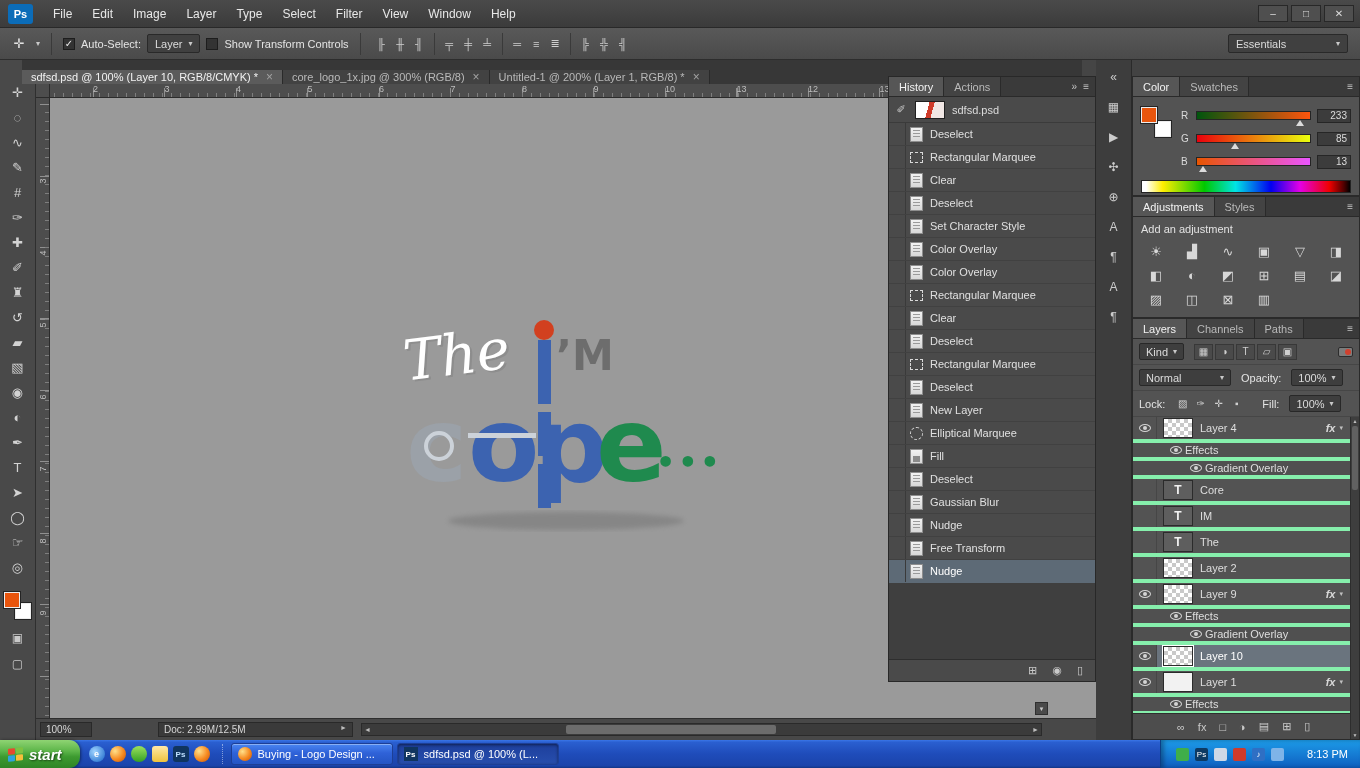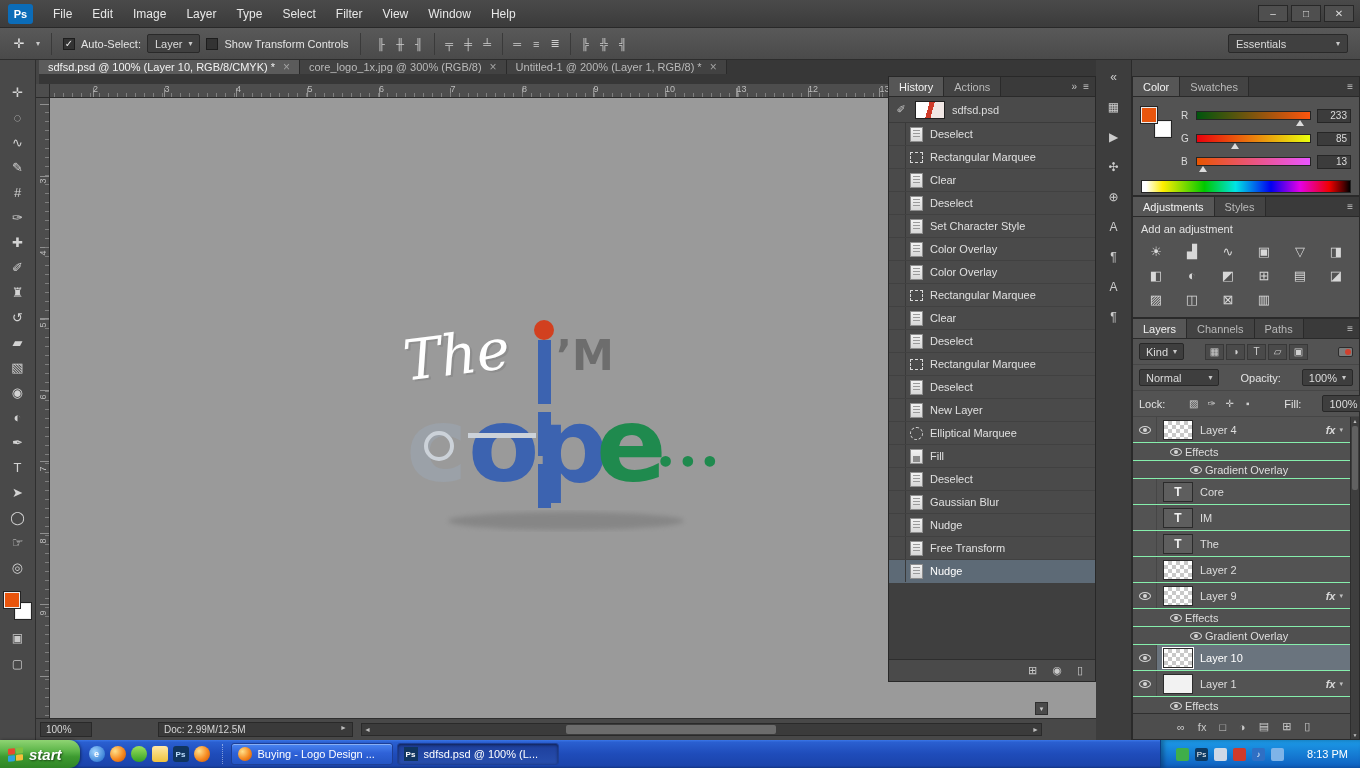--- a/index.html
+++ b/index.html
@@ -29,21 +29,21 @@
 
 
 .toolstrip{position:absolute;left:0;top:60px;width:36px;height:680px;background:#494949;border-right:1px solid #2f2f2f;display:flex;flex-direction:column;align-items:center;padding-top:20px}
 .tool{width:28px;height:25px;display:flex;align-items:center;justify-content:center;color:#d3d3d3;font-size:13px}
 .swatches{position:relative;width:27px;height:27px;margin-top:12px;flex:none}
 .fg-swatch{position:absolute;left:0;top:0;width:16px;height:16px;border:1px solid #ededed;outline:1px solid #242424;z-index:2}
 .bg-swatch{position:absolute;right:0;bottom:0;width:16px;height:16px;background:#fff;border:1px solid #ededed;outline:1px solid #242424}
 .mode-icon{margin-top:12px;color:#c9c9c9;font-size:12px}
 
 
-.tabstrip{position:absolute;left:39px;top:60px;width:1060px;height:24px;background:#373737;display:flex;align-items:flex-start}
+.tabstrip{position:absolute;left:22px;top:60px;width:1060px;height:24px;background:#373737;display:flex;align-items:flex-end}
 .doc-tab{display:flex;align-items:center;padding:0 9px;background:#424242;border-right:1px solid #2a2a2a;color:#b9b9b9;font-size:11px;gap:8px;white-space:nowrap}
 .doc-tab.active{background:#5b5b5b;color:#f2f2f2}
 .tab-close{color:#a2a2a2;font-size:12px}
 
 
 .hruler{position:absolute;left:36px;top:84px;width:1060px;height:14px;background:#4d4d4d;border-bottom:1px solid #2b2b2b;overflow:hidden;background-image:repeating-linear-gradient(90deg,#7e7e7e 0 1px,transparent 1px 9px),repeating-linear-gradient(90deg,#909090 0 1px,transparent 1px 71.5px);background-size:100% 4px,100% 9px;background-position:18px 100%,57px 100%;background-repeat:no-repeat}
 .hruler span{position:absolute;top:0;font-size:9px;color:#bdbdbd}
 .ruler-corner{position:absolute;left:36px;top:84px;width:14px;height:14px;background:#4d4d4d;border-right:1px solid #2b2b2b;border-bottom:1px solid #2b2b2b;z-index:2}
 .canvas{position:absolute;left:36px;top:98px;width:1060px;height:620px;background:#9a9a9a;overflow:hidden}
 .vruler{position:absolute;left:0;top:0;width:14px;height:100%;background:#4d4d4d;border-right:1px solid #2b2b2b;z-index:1;background-image:repeating-linear-gradient(180deg,#7e7e7e 0 1px,transparent 1px 9px),repeating-linear-gradient(180deg,#909090 0 1px,transparent 1px 71.5px);background-size:4px 100%,9px 100%;background-position:100% 14px,100% 6px;background-repeat:no-repeat}
@@ -107,29 +107,29 @@
 .ch-label{width:9px;font-size:10px;color:#dadada}
 .ch-track{flex:1;height:9px;border:1px solid #242424;position:relative}
 .ch-marker{position:absolute;bottom:-7px;width:0;height:0;border-left:4px solid transparent;border-right:4px solid transparent;border-bottom:6px solid #dcdcdc;transform:translateX(-4px)}
 .ch-value{width:34px;height:14px;background:#3c3c3c;border:1px solid #262626;font-size:10px;text-align:right;padding:0 3px;line-height:12px}
 .spectrum{height:13px;margin:0 8px;border:1px solid #242424;background:linear-gradient(90deg,#ffffff 0,#ffffff 2%,#ffee00 10%,#00c800 30%,#00e4e4 45%,#0000f0 62%,#e400e4 76%,#f00000 90%,#500000 97%,#000 100%)}
 .adj-panel{top:136px;height:122px}
 .adj-heading{padding:6px 8px 2px;font-size:11px;color:#e2e2e2}
 .adj-grid{display:flex;flex-wrap:wrap;padding:2px 5px}
 .adj-icon{width:36px;height:24px;display:flex;align-items:center;justify-content:center;color:#d8d8d8;font-size:13px}
 .layers-panel{top:258px;height:422px;display:flex;flex-direction:column;position:absolute}
-.prow{height:26px;display:flex;align-items:center;gap:21px;padding:0 6px;border-bottom:1px solid #464646;flex:none}
+.prow{height:26px;display:flex;align-items:center;gap:10px;padding:0 6px;border-bottom:1px solid #464646;flex:none}
 .mini-drop{height:17px;background:#3e3e3e;border:1px solid #282828;border-radius:2px;display:flex;align-items:center;gap:5px;padding:0 6px}
 #filter-icons{display:flex;gap:2px}
 .flt-icon{width:19px;height:16px;background:#4a4a4a;border:1px solid #383838;display:flex;align-items:center;justify-content:center;color:#cfcfcf;font-size:10px}
 .filter-toggle{margin-left:auto;width:15px;height:10px;background:#7c7c7c;border:1px solid #2c2c2c;border-radius:2px;position:relative}
 .filter-toggle::after{content:"";position:absolute;right:1px;top:1px;width:6px;height:6px;border-radius:50%;background:#d0402e}
 .lock-icon{width:15px;height:15px;display:flex;align-items:center;justify-content:center;color:#cfcfcf;font-size:10px}
 .layer-list{flex:1;overflow:hidden;margin-right:9px}
-.lrow{display:flex;align-items:center;height:26px;background:#535353;border-bottom:1px solid #86efac;color:#dedede}
+.lrow{display:flex;align-items:center;height:26px;background:#535353;border-bottom:4px solid #86efac;color:#dedede}
 .lrow.sub{height:18px;padding-left:34px;background:#505050}
 .lrow.sub2{padding-left:54px}
 .lrow.selected{background:#6a747e;color:#fff}
 .eye-cell{width:24px;align-self:stretch;border-right:1px solid #464646;display:flex;align-items:center;justify-content:center;flex:none;background:#535353}
 .lrow.sub .eye-cell{width:18px;border-right:none;background:transparent}
 .eye{display:inline-block;width:12px;height:8px;border:1px solid #d4d4d4;border-radius:50%;position:relative}
 .eye::after{content:"";position:absolute;left:3px;top:1px;width:4px;height:4px;border-radius:50%;background:#d4d4d4}
 .thumb{width:30px;height:20px;border:1px solid #2b2b2b;margin:0 7px 0 6px;flex:none;display:flex;align-items:center;justify-content:center}
 .thumb.checker{background-color:#fff;background-image:linear-gradient(45deg,#c9c9c9 25%,transparent 25%,transparent 75%,#c9c9c9 75%),linear-gradient(45deg,#c9c9c9 25%,transparent 25%,transparent 75%,#c9c9c9 75%);background-size:8px 8px;background-position:0 0,4px 4px}
 .thumb.text{background:#5e5e5e;color:#f2f2f2;font-weight:bold;font-size:12px}

